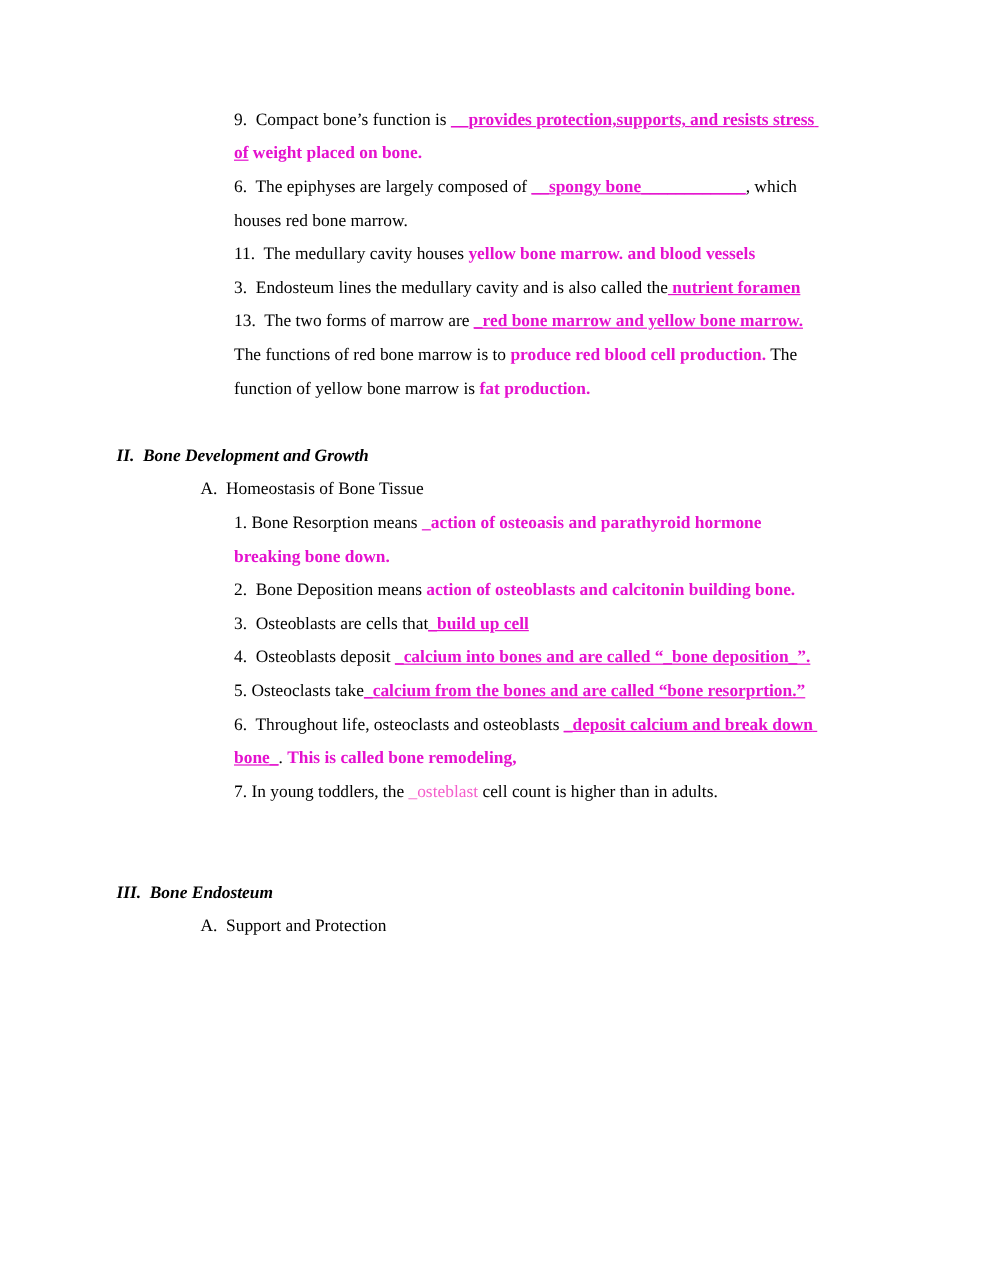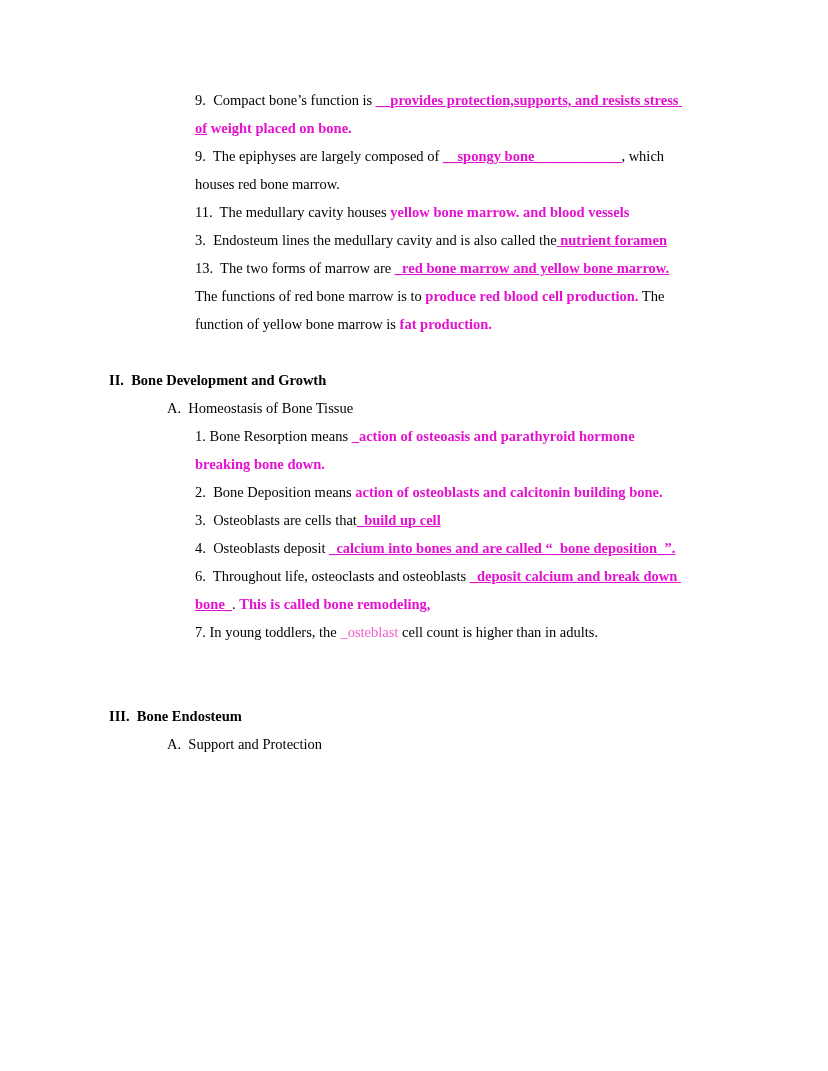--- a/index.html
+++ b/index.html
@@ -19,42 +19,43 @@
     width: 716px;
     min-height: 1071px;
     padding: 86px 35px 60px 97px;
     background: #ffffff;
   }
   .para {
     line-height: 28px;
     white-space: pre-wrap;
     margin: 0;
   }
-  .indent-0 { margin-left: 12px; }
+  .indent-0 { margin-left: 0; font-style: italic; }
   .indent-1 { margin-left: 70px; }
   .indent-2 { margin-left: 98px; }
   .heading { font-weight: bold; }
   .run-k { color: #000000; }
   .run-h { color: #000000; font-weight: bold; }
   .run-m  { color: var(--ans-bold, #e411ce); font-weight: bold; }
   .run-mu { color: var(--ans-bold, #e411ce); font-weight: bold; text-decoration: underline; }
   .run-p  { color: var(--ans-light, #f45ecb); }
 </style>
 </head>
 <body>
 
 <div class="page">
     <div class="para indent-2"><span class="run-k">9.  Compact bone’s function is </span><span class="run-mu">__provides protection,supports, and resists stress of</span><span class="run-m"> </span><span class="run-m">weight placed on bone.</span></div>
-    <div class="para indent-2"><span class="run-k">9.  The epiphyses are largely composed of </span><span class="run-mu">__spongy bone____________</span><span class="run-k">, which houses red bone marrow.</span></div>
+    <div class="para indent-2"><span class="run-k">6.  The epiphyses are largely composed of </span><span class="run-mu">__spongy bone____________</span><span class="run-k">, which houses red bone marrow.</span></div>
     <div class="para indent-2"><span class="run-k">11.  The medullary cavity houses </span><span class="run-m">yellow bone marrow. and blood vessels</span></div>
     <div class="para indent-2"><span class="run-k">3.  Endosteum lines the medullary cavity and is also called the</span><span class="run-mu"> nutrient foramen</span></div>
     <div class="para indent-2"><span class="run-k">13.  The two forms of marrow are </span><span class="run-mu">_red bone marrow and yellow bone marrow.</span><span class="run-k"> The functions of red bone marrow is to </span><span class="run-m">produce red blood cell production.</span><span class="run-k"> The function of yellow bone marrow is </span><span class="run-m">fat production.</span></div>
     <div class="para indent-0 heading" style="margin-top: 28px;"><span class="run-h">II.  Bone Development and Growth</span></div>
     <div class="para indent-1"><span class="run-k">A.  Homeostasis of Bone Tissue</span></div>
     <div class="para indent-2"><span class="run-k">1. Bone Resorption means </span><span class="run-m">_action of osteoasis and parathyroid hormone breaking bone down.</span></div>
     <div class="para indent-2"><span class="run-k">2.  Bone Deposition means </span><span class="run-m">action of osteoblasts and calcitonin building bone.</span></div>
     <div class="para indent-2"><span class="run-k">3.  Osteoblasts are cells that</span><span class="run-mu">_build up cell</span></div>
     <div class="para indent-2"><span class="run-k">4.  Osteoblasts deposit </span><span class="run-mu">_calcium into bones and are called “_bone deposition_”.</span></div>
+    <div class="para indent-2"><span class="run-k">5. Osteoclasts take</span><span class="run-mu">_calcium from the bones and are called “bone resorprtion.”</span></div>
     <div class="para indent-2"><span class="run-k">6.  Throughout life, osteoclasts and osteoblasts </span><span class="run-mu">_deposit calcium and break down bone_</span><span class="run-k">. </span><span class="run-m">This is called bone remodeling,</span></div>
     <div class="para indent-2"><span class="run-k">7. In young toddlers, the </span><span class="run-p">_osteblast</span><span class="run-k"> cell count is higher than in adults.</span></div>
     <div class="para indent-0 heading" style="margin-top: 56px;"><span class="run-h">III.  Bone Endosteum</span></div>
     <div class="para indent-1"><span class="run-k">A.  Support and Protection</span></div>
   </div>
 
 </body></html>

